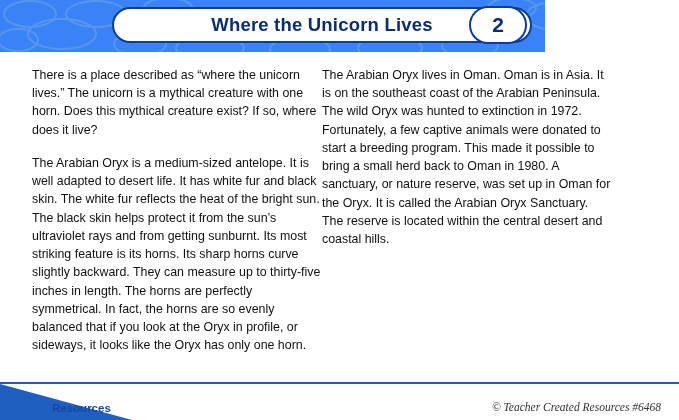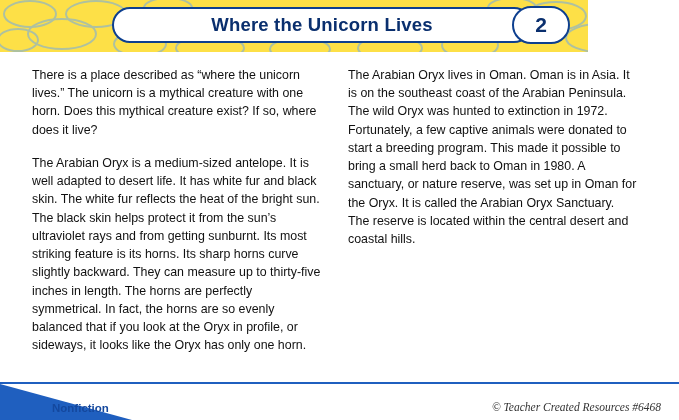--- a/index.html
+++ b/index.html
@@ -21,23 +21,23 @@
     height: 420px;
     background: #ffffff;
     box-sizing: border-box;
   }
 
   
   .header-band {
     position: absolute;
     left: 0;
     top: 0;
-    width: 588px;
+    width: 545px;
     height: 52px;
-    background: #fde047;
+    background: #3b82f6;
     overflow: hidden;
   }
   .header-band .swirls {
     position: absolute;
     left: 0;
     top: 0;
     width: 679px;
     height: 52px;
     opacity: 0.55;
   }
@@ -89,21 +89,20 @@
     position: absolute;
     left: 0;
     top: 52px;
     width: 679px;
     height: 330px;
     box-sizing: border-box;
     padding: 14px 26px 0 32px;
   }
   .columns {
     display: flex;
-    gap: 26px;
   }
   .col {
     width: 290px;
   }
   .col p {
     margin: 0 0 15px 0;
     font-size: 12.4px;
     line-height: 1.47;
     color: #111111;
     text-align: left;
@@ -200,17 +199,17 @@
       </div>
       <div class="col">
         <p>The Arabian Oryx lives in Oman.  Oman is in Asia.  It is on the southeast coast of the Arabian Peninsula.  The wild Oryx was hunted to extinction in 1972.  Fortunately, a few captive animals were donated to start a breeding program.  This made it possible to bring a small herd back to Oman in 1980.  A sanctuary, or nature reserve, was set up in Oman for the Oryx.  It is called the Arabian Oryx Sanctuary.  The reserve is located within the central desert and coastal hills.</p>
       </div>
     </div>
   </div>
 
   <div class="footer">
     <div class="footer-rule"></div>
     <div class="footer-wedge"></div>
-    <div class="footer-label">Nonfiction</div>
+    <div class="footer-label">Resources</div>
     <div class="footer-credit">© Teacher Created Resources  #6468</div>
   </div>
 
 </div>
 
 </body></html>

